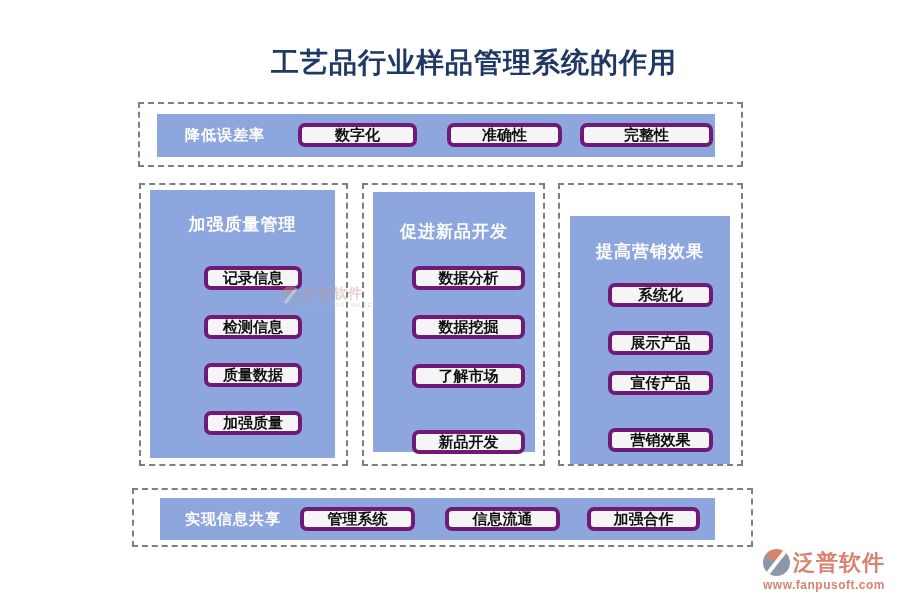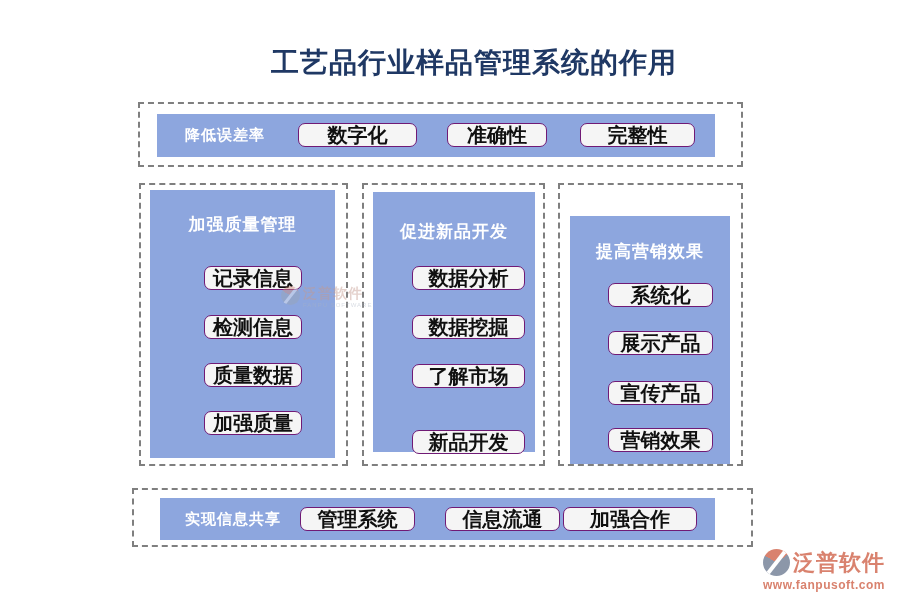--- a/index.html
+++ b/index.html
@@ -7,48 +7,48 @@
   #canvas{position:relative;width:900px;height:600px;background:#ffffff;overflow:hidden;}
 
   .page-title{position:absolute;top:44px;left:0;width:100%;text-align:center;
     font-size:28px;font-weight:700;color:#1F3864;letter-spacing:1px;padding-left:24px;}
 
   .dashed-box{position:absolute;border:2px dashed #7f7f7f;box-sizing:border-box;}
   .band{position:absolute;background:#8DA6DE;}
   .band-label{position:absolute;top:0;height:100%;display:flex;align-items:center;
     color:#ffffff;font-size:15px;font-weight:700;letter-spacing:1px;}
 
-  .pill{position:absolute;height:24px;background:#f5f5f5;border:1px solid #701a75;
+  .pill{position:absolute;height:24px;background:#f5f5f5;border:4px solid #701a75;
     border-radius:7px;display:flex;align-items:center;justify-content:center;
-    font-weight:700;font-size:20px;color:#101010;box-sizing:border-box;}
+    font-weight:700;font-size:15px;color:#101010;box-sizing:border-box;}
 
   
   .tb1{left:141px;top:9px;width:119px}
-  .tb2{left:290px;top:9px;width:100px}
-  .tb3{left:423px;top:9px;width:115px}
+  .tb2{left:290px;top:9px;width:115px}
+  .tb3{left:423px;top:9px;width:133px}
   
   .bb1{left:140px;top:9px;width:115px}
   .bb2{left:285px;top:9px;width:115px}
-  .bb3{left:403px;top:9px;width:134px}
+  .bb3{left:427px;top:9px;width:113px}
 
   .panel{position:absolute;background:#8DA6DE;}
   .panel-title{position:absolute;left:0;width:100%;text-align:center;color:#ffffff;
     font-size:17px;font-weight:700;letter-spacing:1px;}
 
   
   .c0 .pill{left:54px;width:98px}
   .c0 .r1{top:76px}.c0 .r2{top:125px}.c0 .r3{top:173px}.c0 .r4{top:221px}
   .c0 .panel-title{top:23px}
   
   .c1 .pill{left:39px;width:113px}
   .c1 .r1{top:74px}.c1 .r2{top:123px}.c1 .r3{top:172px}.c1 .r4{top:238px}
   .c1 .panel-title{top:28px}
   
   .c2 .pill{left:38px;width:105px}
-  .c2 .r1{top:67px}.c2 .r2{top:115px}.c2 .r3{top:165px}.c2 .r4{top:212px}
+  .c2 .r1{top:67px}.c2 .r2{top:115px}.c2 .r3{top:155px}.c2 .r4{top:212px}
   .c2 .panel-title{top:24px}
 
   
   .watermark{position:absolute;left:281px;top:286px;opacity:0.45;display:flex;
     align-items:flex-start;gap:3px;pointer-events:none;}
   .wm-mark{width:19px;height:19px;border-radius:50%;
     background:conic-gradient(from -60deg,#cf8b7c 0deg 115deg,#9AA4B5 115deg 360deg);
     position:relative;overflow:hidden;flex:0 0 auto;}
   .wm-mark::after{content:"";position:absolute;left:8px;top:-3px;width:3px;height:26px;
     background:#eef1f5;transform:rotate(38deg);}

